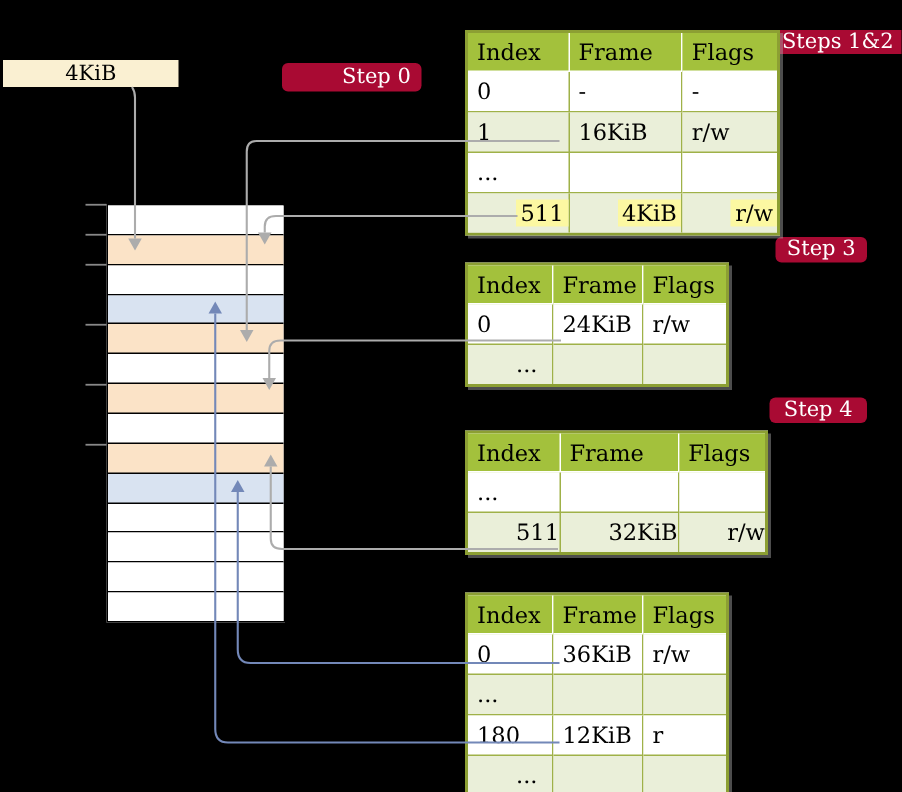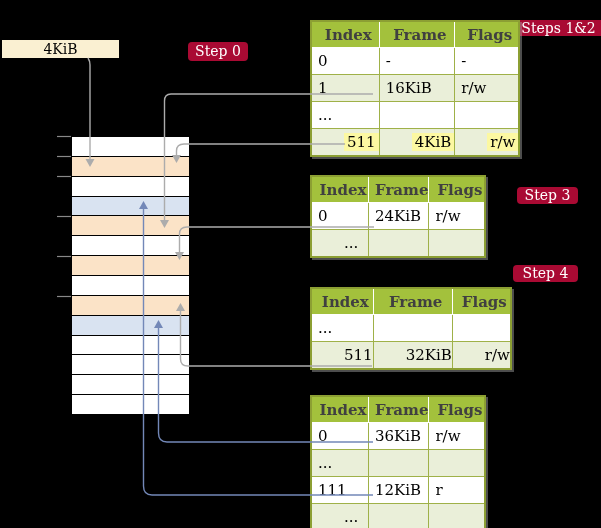--- a/index.html
+++ b/index.html
@@ -10,44 +10,44 @@
   }
   .frame-label{
     position:absolute;left:2px;top:40px;width:117px;height:18px;
     background:var(--frame_label_bg,#FAF0D2);color:#000;
     font-size:14px;line-height:18px;text-align:center;
   }
   .badge{
     position:absolute;background:var(--badge_red,#A90A33);color:#fff;
     border-radius:4px;text-align:center;font-size:14px;
   }
-  #badge-step0{left:188px;top:42px;width:60px;height:19px;line-height:19px;}
+  #badge-step0{left:188px;top:42px;width:60px;height:19px;line-height:19px;padding-left:33px;}
   #badge-steps12{left:511px;top:20px;width:95px;height:16px;line-height:16px;border-radius:3px;}
-  #badge-step3{left:517px;top:158px;width:61px;height:17px;line-height:17px;margin-top:29px;}
+  #badge-step3{left:517px;top:158px;width:61px;height:17px;line-height:17px;}
   #badge-step4{left:513px;top:265px;width:65px;height:17px;line-height:17px;}
 
   .memory{
     position:absolute;left:71px;top:136px;width:117px;height:277px;
     border:1px solid #000;display:flex;flex-direction:column;background:#fff;
   }
   .mrow{flex:1;border-bottom:1px solid #000;}
   .mrow:last-child{border-bottom:none;}
   .mrow.white{background:#ffffff;}
   .mrow.orange{background:var(--row_orange,#FBE3C7);}
   .mrow.blue{background:var(--row_blue,#D9E3F1);}
 
   table.pt{
     position:absolute;left:310px;border-collapse:separate;border-spacing:0;
     border:2px solid var(--table_border,#8C9F33);background:#fff;
     box-shadow:2px 2px 0 rgba(170,170,170,0.45);
   }
   #table-l4{top:20px;} #table-l3{top:175px;} #table-l2{top:287px;} #table-l1{top:395px;}
   table.pt th{
-    background:var(--header_green,#A3C13C);color:#404040;font-weight:bold;
-    font-size:15px;text-align:center;height:25px;padding:0 0 0 6px;
+    background:var(--header_green,#A3C13C);color:#000000;font-weight:normal;
+    font-size:15px;text-align:left;height:25px;padding:0 0 0 6px;
     border-right:1px solid #fff;border-bottom:1px solid #fff;
   }
   table.pt th:nth-child(1){width:50px;}
   table.pt th:nth-child(2){width:53px;}
   table.pt th:nth-child(3){width:49px;}
   table.pt th:last-child{border-right:none;}
   table.pt td{
     height:26px;font-size:15px;color:#000;padding:0 0 0 6px;
     border-right:1px solid var(--cell_line,#9FB148);
     border-bottom:1px solid var(--cell_line,#9FB148);
@@ -173,21 +173,21 @@
     <td>0</td>
     <td>36KiB</td>
     <td>r/w</td>
   </tr>
   <tr class="shade">
     <td>...</td>
     <td></td>
     <td></td>
   </tr>
   <tr>
-    <td>111</td>
+    <td>180</td>
     <td>12KiB</td>
     <td>r</td>
   </tr>
   <tr class="shade">
     <td>...</td>
     <td></td>
     <td></td>
   </tr>
 </tbody>
   </table>

